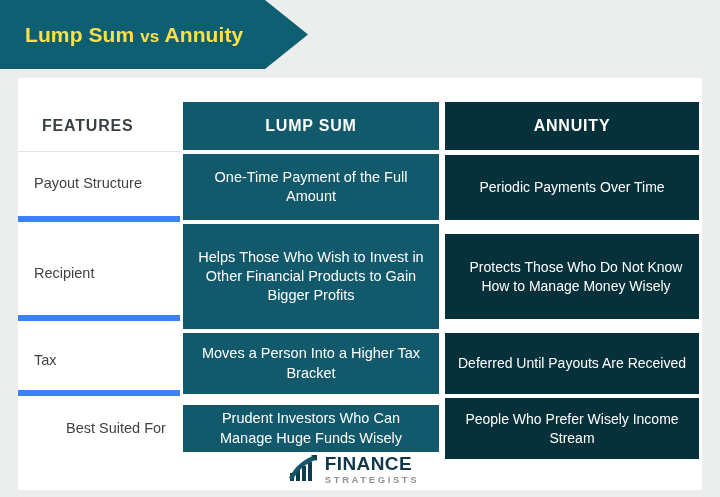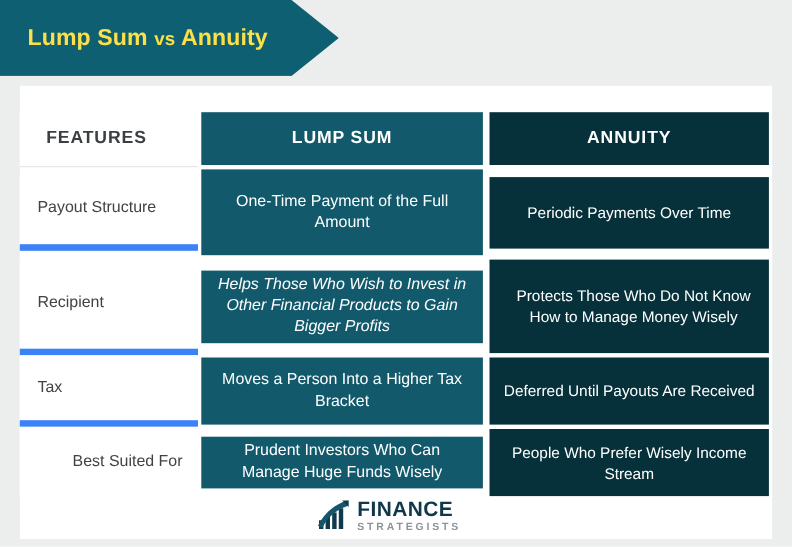--- a/index.html
+++ b/index.html
@@ -203,33 +203,33 @@
         <td class="pad-cell">
           <div class="cell-inner cell-ann head" style="height:48px;">ANNUITY</div>
         </td>
       </tr>
 
       <tr>
         <td>
           <div class="cell-inner cell-feature" style="height:69px;">Payout Structure</div>
         </td>
         <td class="pad-cell">
-          <div class="cell-inner cell-lump" style="height:78px;">One-Time Payment of the Full Amount</div>
+          <div class="cell-inner cell-lump" style="height:66px;">One-Time Payment of the Full Amount</div>
         </td>
         <td class="pad-cell">
           <div class="cell-inner cell-ann" style="height:65px;">Periodic Payments Over Time</div>
         </td>
       </tr>
 
       <tr>
         <td>
           <div class="cell-inner cell-feature" style="height:89px;">Recipient</div>
         </td>
         <td class="pad-cell">
-          <div class="cell-inner cell-lump" style="height:66px;font-style:italic;">Helps Those Who Wish to Invest in Other Financial Products to Gain Bigger Profits</div>
+          <div class="cell-inner cell-lump" style="height:105px;">Helps Those Who Wish to Invest in Other Financial Products to Gain Bigger Profits</div>
         </td>
         <td class="pad-cell">
           <div class="cell-inner cell-ann" style="height:85px;padding-left:20px;">Protects Those Who Do Not Know How to Manage Money Wisely</div>
         </td>
       </tr>
 
       <tr>
         <td>
           <div class="cell-inner cell-feature" style="height:65px;">Tax</div>
         </td>

